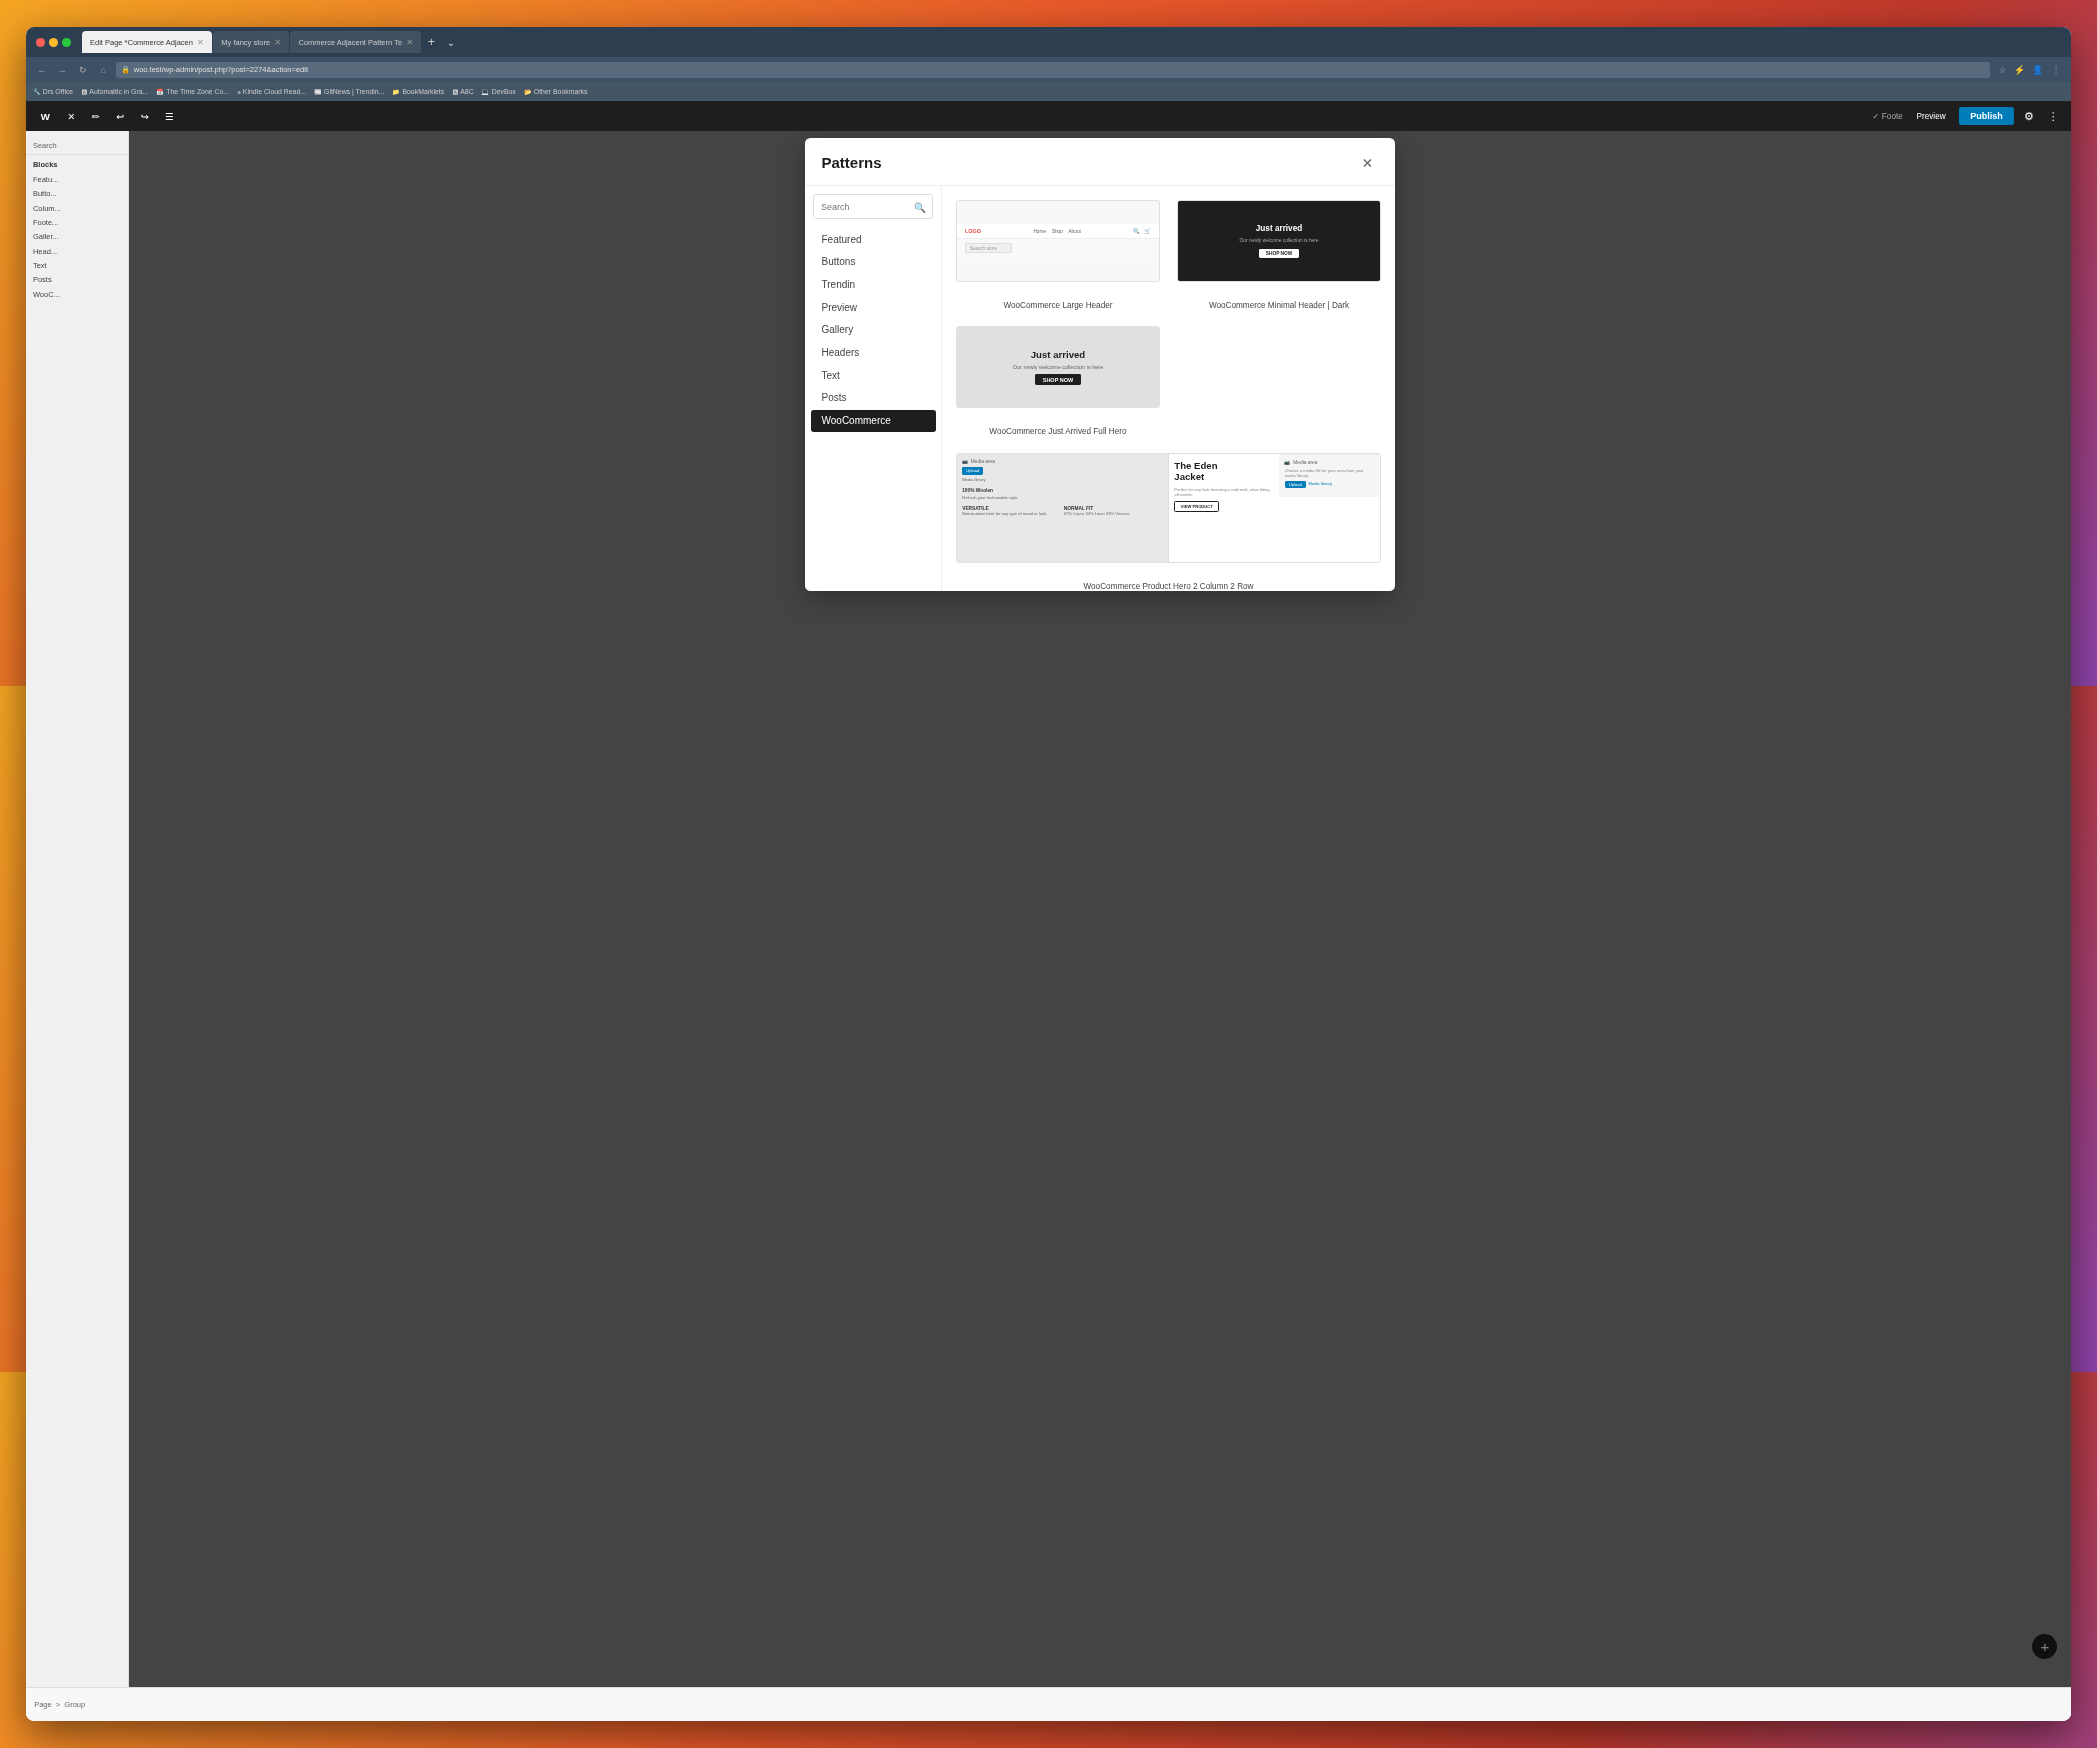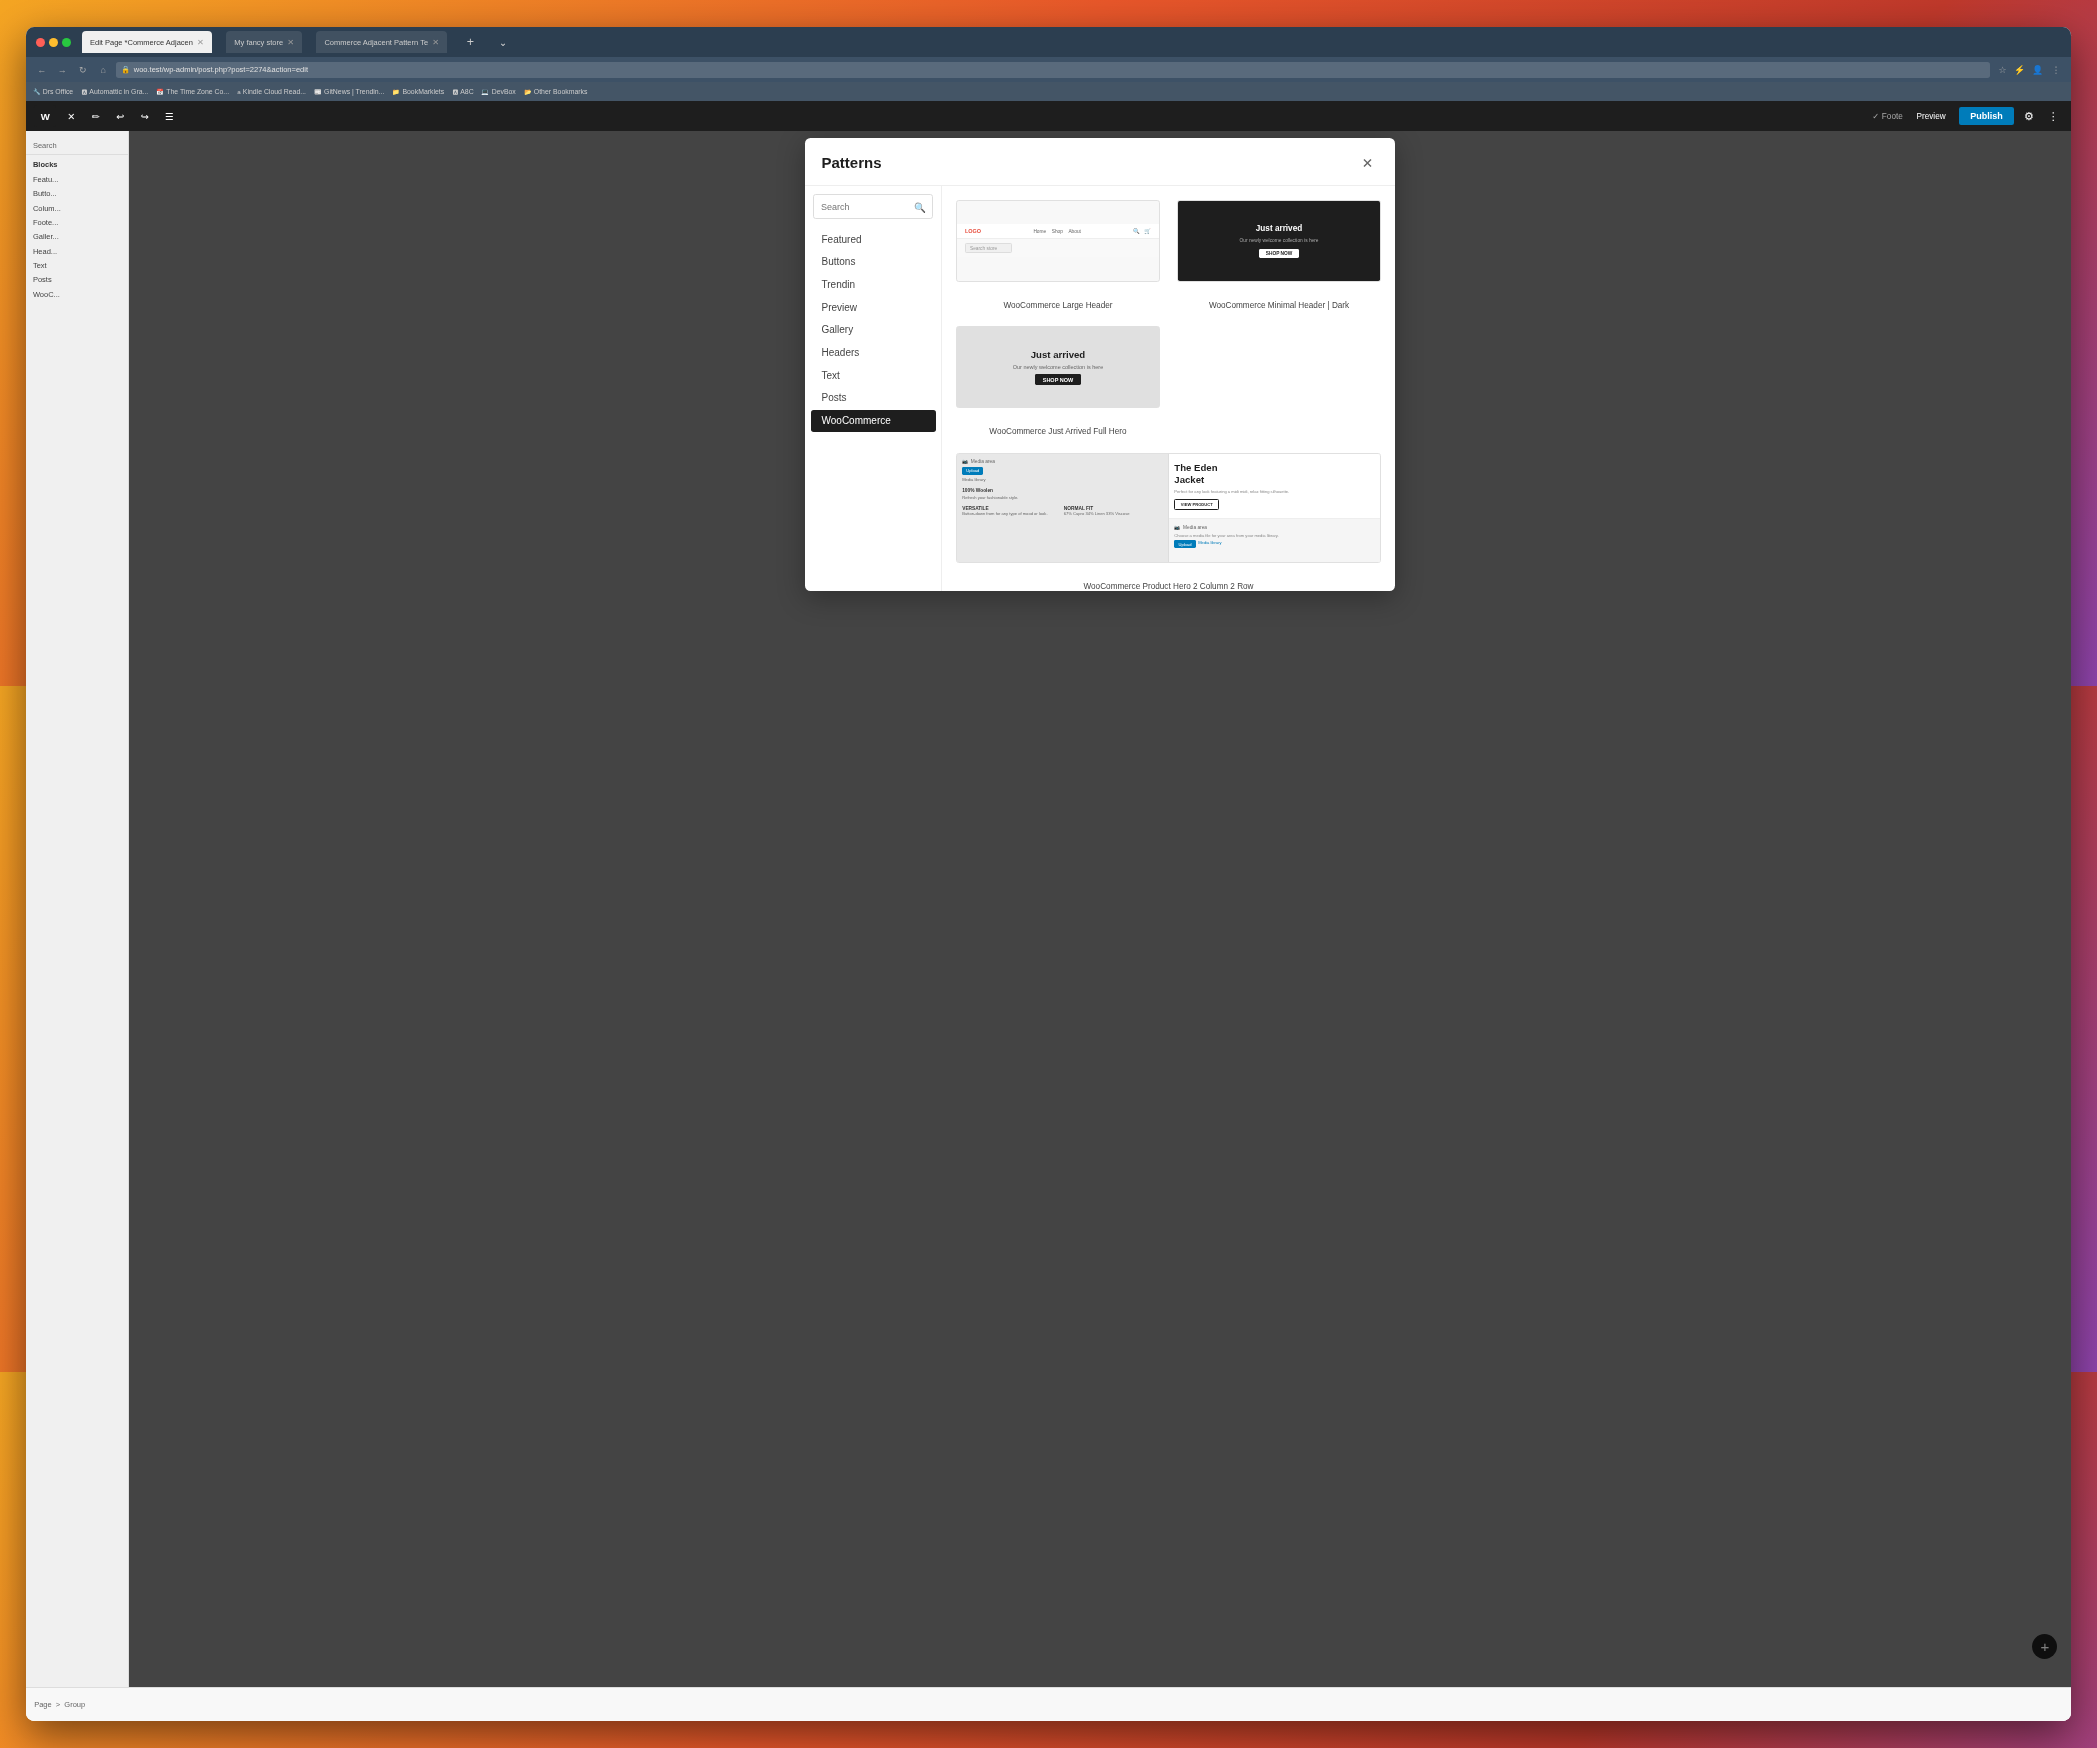--- a/index.html
+++ b/index.html
@@ -47,21 +47,21 @@
       border-radius: 50%;
     }
     .tl-red { background: #ff5f57; }
     .tl-yellow { background: #ffbd2e; }
     .tl-green { background: #28c840; }
 
     .tab-bar {
       display: flex;
       align-items: center;
       flex: 1;
-      gap: 14px;
+      gap: 1px;
     }
     .tab {
       display: flex;
       align-items: center;
       padding: 0 8.2px;
       height: 22px;
       border-radius: 4.1px 4.1px 0 0;
       font-size: 7.5px;
       color: #ccc;
       background: rgba(255,255,255,0.1);
@@ -730,21 +730,21 @@
                               <div style="font-size:4.8px;font-weight:700;color:#333;">VERSATILE</div>
                               <div style="font-size:4.1px;color:#666;">Button-down from for any type of mood or look.</div>
                             </div>
                             <div>
                               <div style="font-size:4.8px;font-weight:700;color:#333;">NORMAL FIT</div>
                               <div style="font-size:4.1px;color:#666;">67% Cupro 34% Linen 33% Viscose</div>
                             </div>
                           </div>
                         </div>
 
-                        <div style="background:#fff;display:flex;flex-direction:column;">
+                        <div style="background:#fff;display:flex;">
                           <div style="padding:5.5px;display:flex;flex-direction:column;align-items:flex-start;justify-content:center;gap:4.1px;height:60%;">
                             <div style="font-size:9.6px;font-weight:700;color:#1e1e1e;line-height:1.2;">The Eden<br>Jacket</div>
                             <div style="display:flex;flex-direction:column;gap:2.1px;">
                               <div style="font-size:4.1px;color:#888;">Perfect for any look featuring a midi midi, relax fitting silhouette.</div>
                             </div>
                             <div style="border:0.7px solid #1e1e1e;color:#1e1e1e;font-size:4.1px;padding:2.1px 5.5px;border-radius:1.4px;font-weight:600;">VIEW PRODUCT</div>
                           </div>
                           <div style="padding:5.5px;background:#f5f5f5;border-top:0.7px solid #eee;height:40%;">
                             <div style="display:flex;align-items:center;gap:2.7px;margin-bottom:2.7px;">
                               <div style="font-size:4.8px;color:#666;">📷</div>

